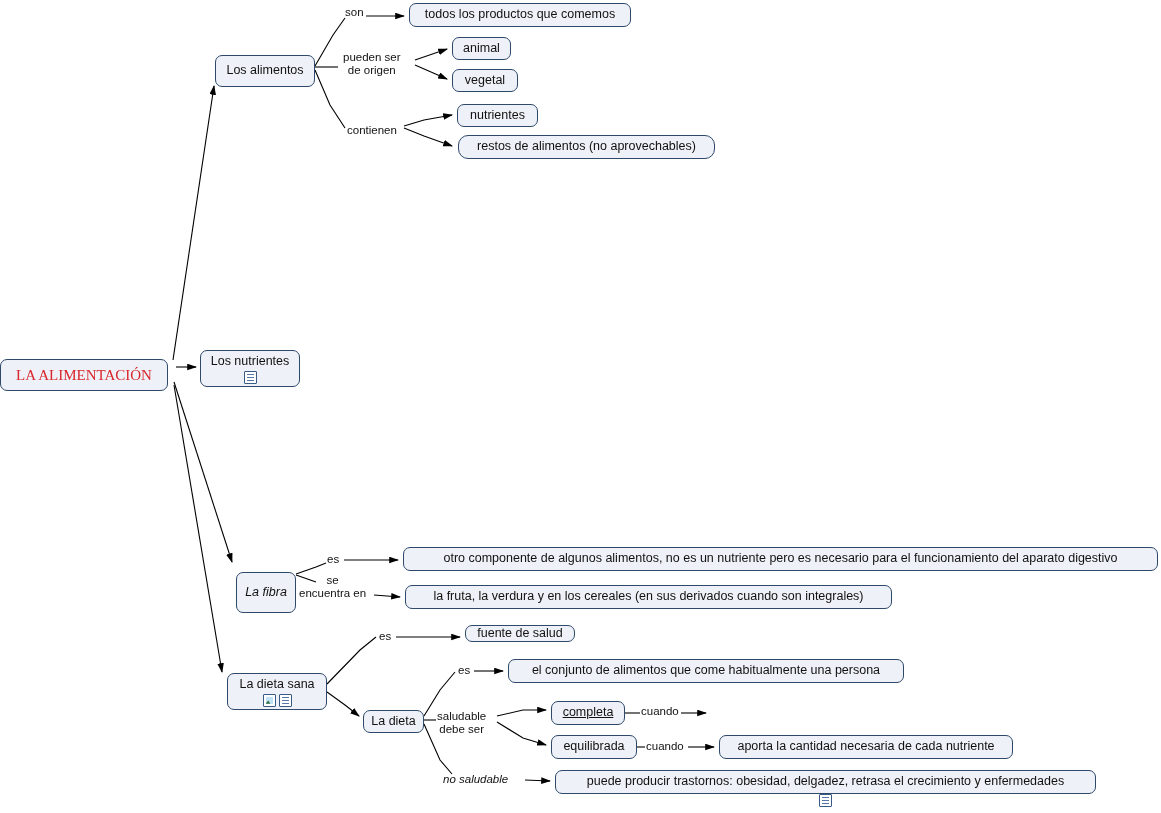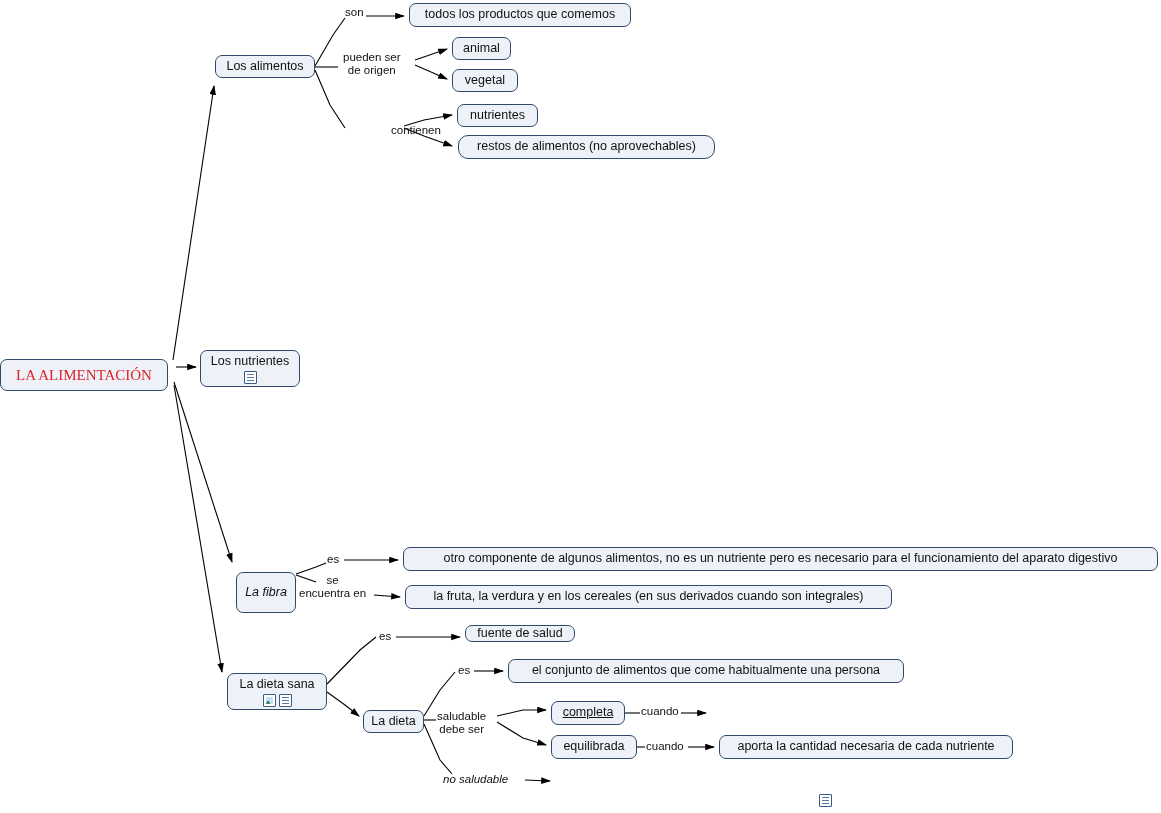--- a/index.html
+++ b/index.html
@@ -158,21 +158,21 @@
       <path d="M681,713 L706,713" marker-end="url(#arrow)"></path>
       <path d="M637,747 L645,747"></path>
       <path d="M688,747 L714,747" marker-end="url(#arrow)"></path>
     </g>
   </svg>
 
   <div class="node root" style="left:0px; top:359px; width:168px; height:32px;">
     <span class="label">LA ALIMENTACIÓN</span>
   </div>
 
-  <div class="node" style="left:215px; top:55px; width:100px; height:23px;">
+  <div class="node" style="left:215px; top:55px; width:100px; height:32px;">
     <span class="label">Los alimentos</span>
   </div>
 
   <div class="node tall" style="left:200px; top:350px; width:100px; height:37px;">
     <span class="label">Los nutrientes</span>
     <span class="icons">
       <span class="mini-icon note"></span>
     </span>
   </div>
 
@@ -234,31 +234,34 @@
 
   <div class="node" style="left:551px; top:735px; width:86px; height:24px;">
     <span class="label">equilibrada</span>
   </div>
 
 
   <div class="node" style="left:719px; top:735px; width:294px; height:24px;">
     <span class="label">aporta la cantidad necesaria de cada nutriente</span>
   </div>
 
+  <div class="node" style="left:555px; top:770px; width:541px; height:24px;">
+    <span class="label">puede producir trastornos: obesidad, delgadez, retrasa el crecimiento y enfermedades</span>
+  </div>
 
   <span class="mini-icon note note-badge" style="left:819px; top:794px;"></span>
 
   <div class="edge-label center" style="left:345px; top:6px;"><span>son</span></div>
 
   <div class="edge-label center" style="left:343px; top:51px;">
     <div>pueden ser</div>
     <div>de origen</div>
   </div>
 
-  <div class="edge-label center" style="left:347px; top:124px;margin-left:44px;"><span>contienen</span></div>
+  <div class="edge-label center" style="left:347px; top:124px;"><span>contienen</span></div>
 
   <div class="edge-label center" style="left:327px; top:553px;"><span>es</span></div>
 
   <div class="edge-label center" style="left:299px; top:574px;">
     <div>se</div>
     <div>encuentra en</div>
   </div>
 
   <div class="edge-label center" style="left:379px; top:630px;"><span>es</span></div>
 

